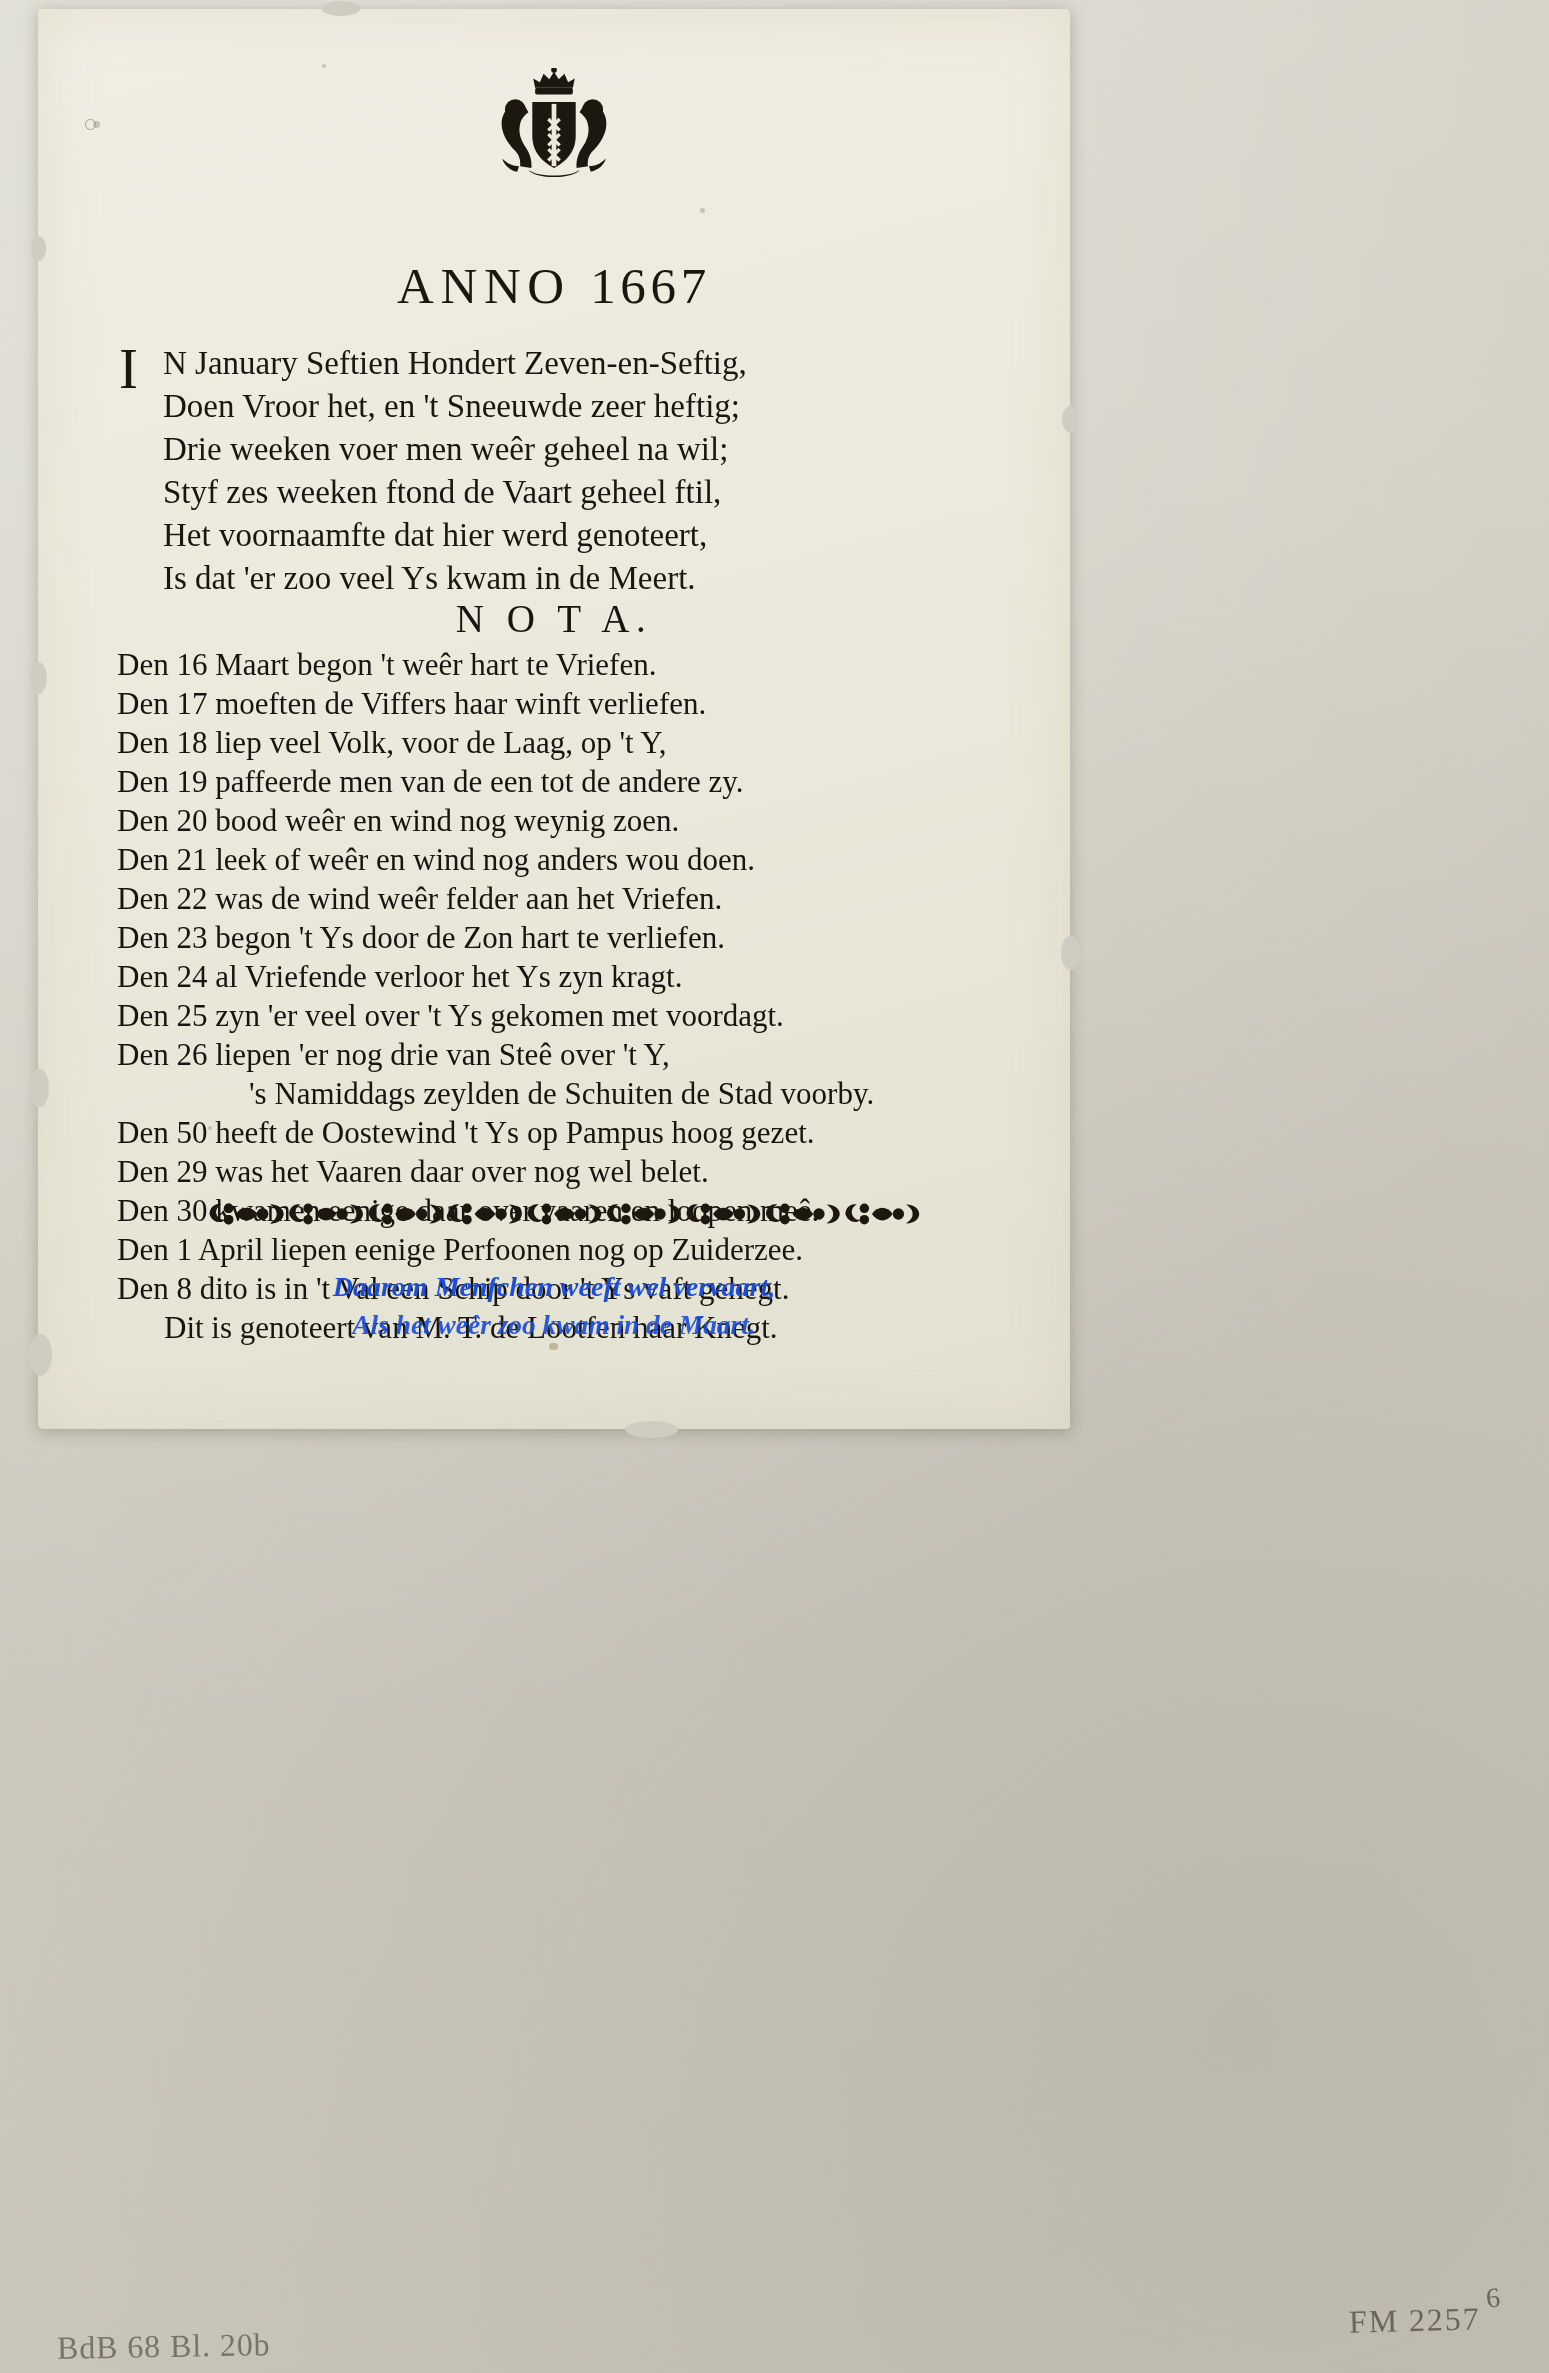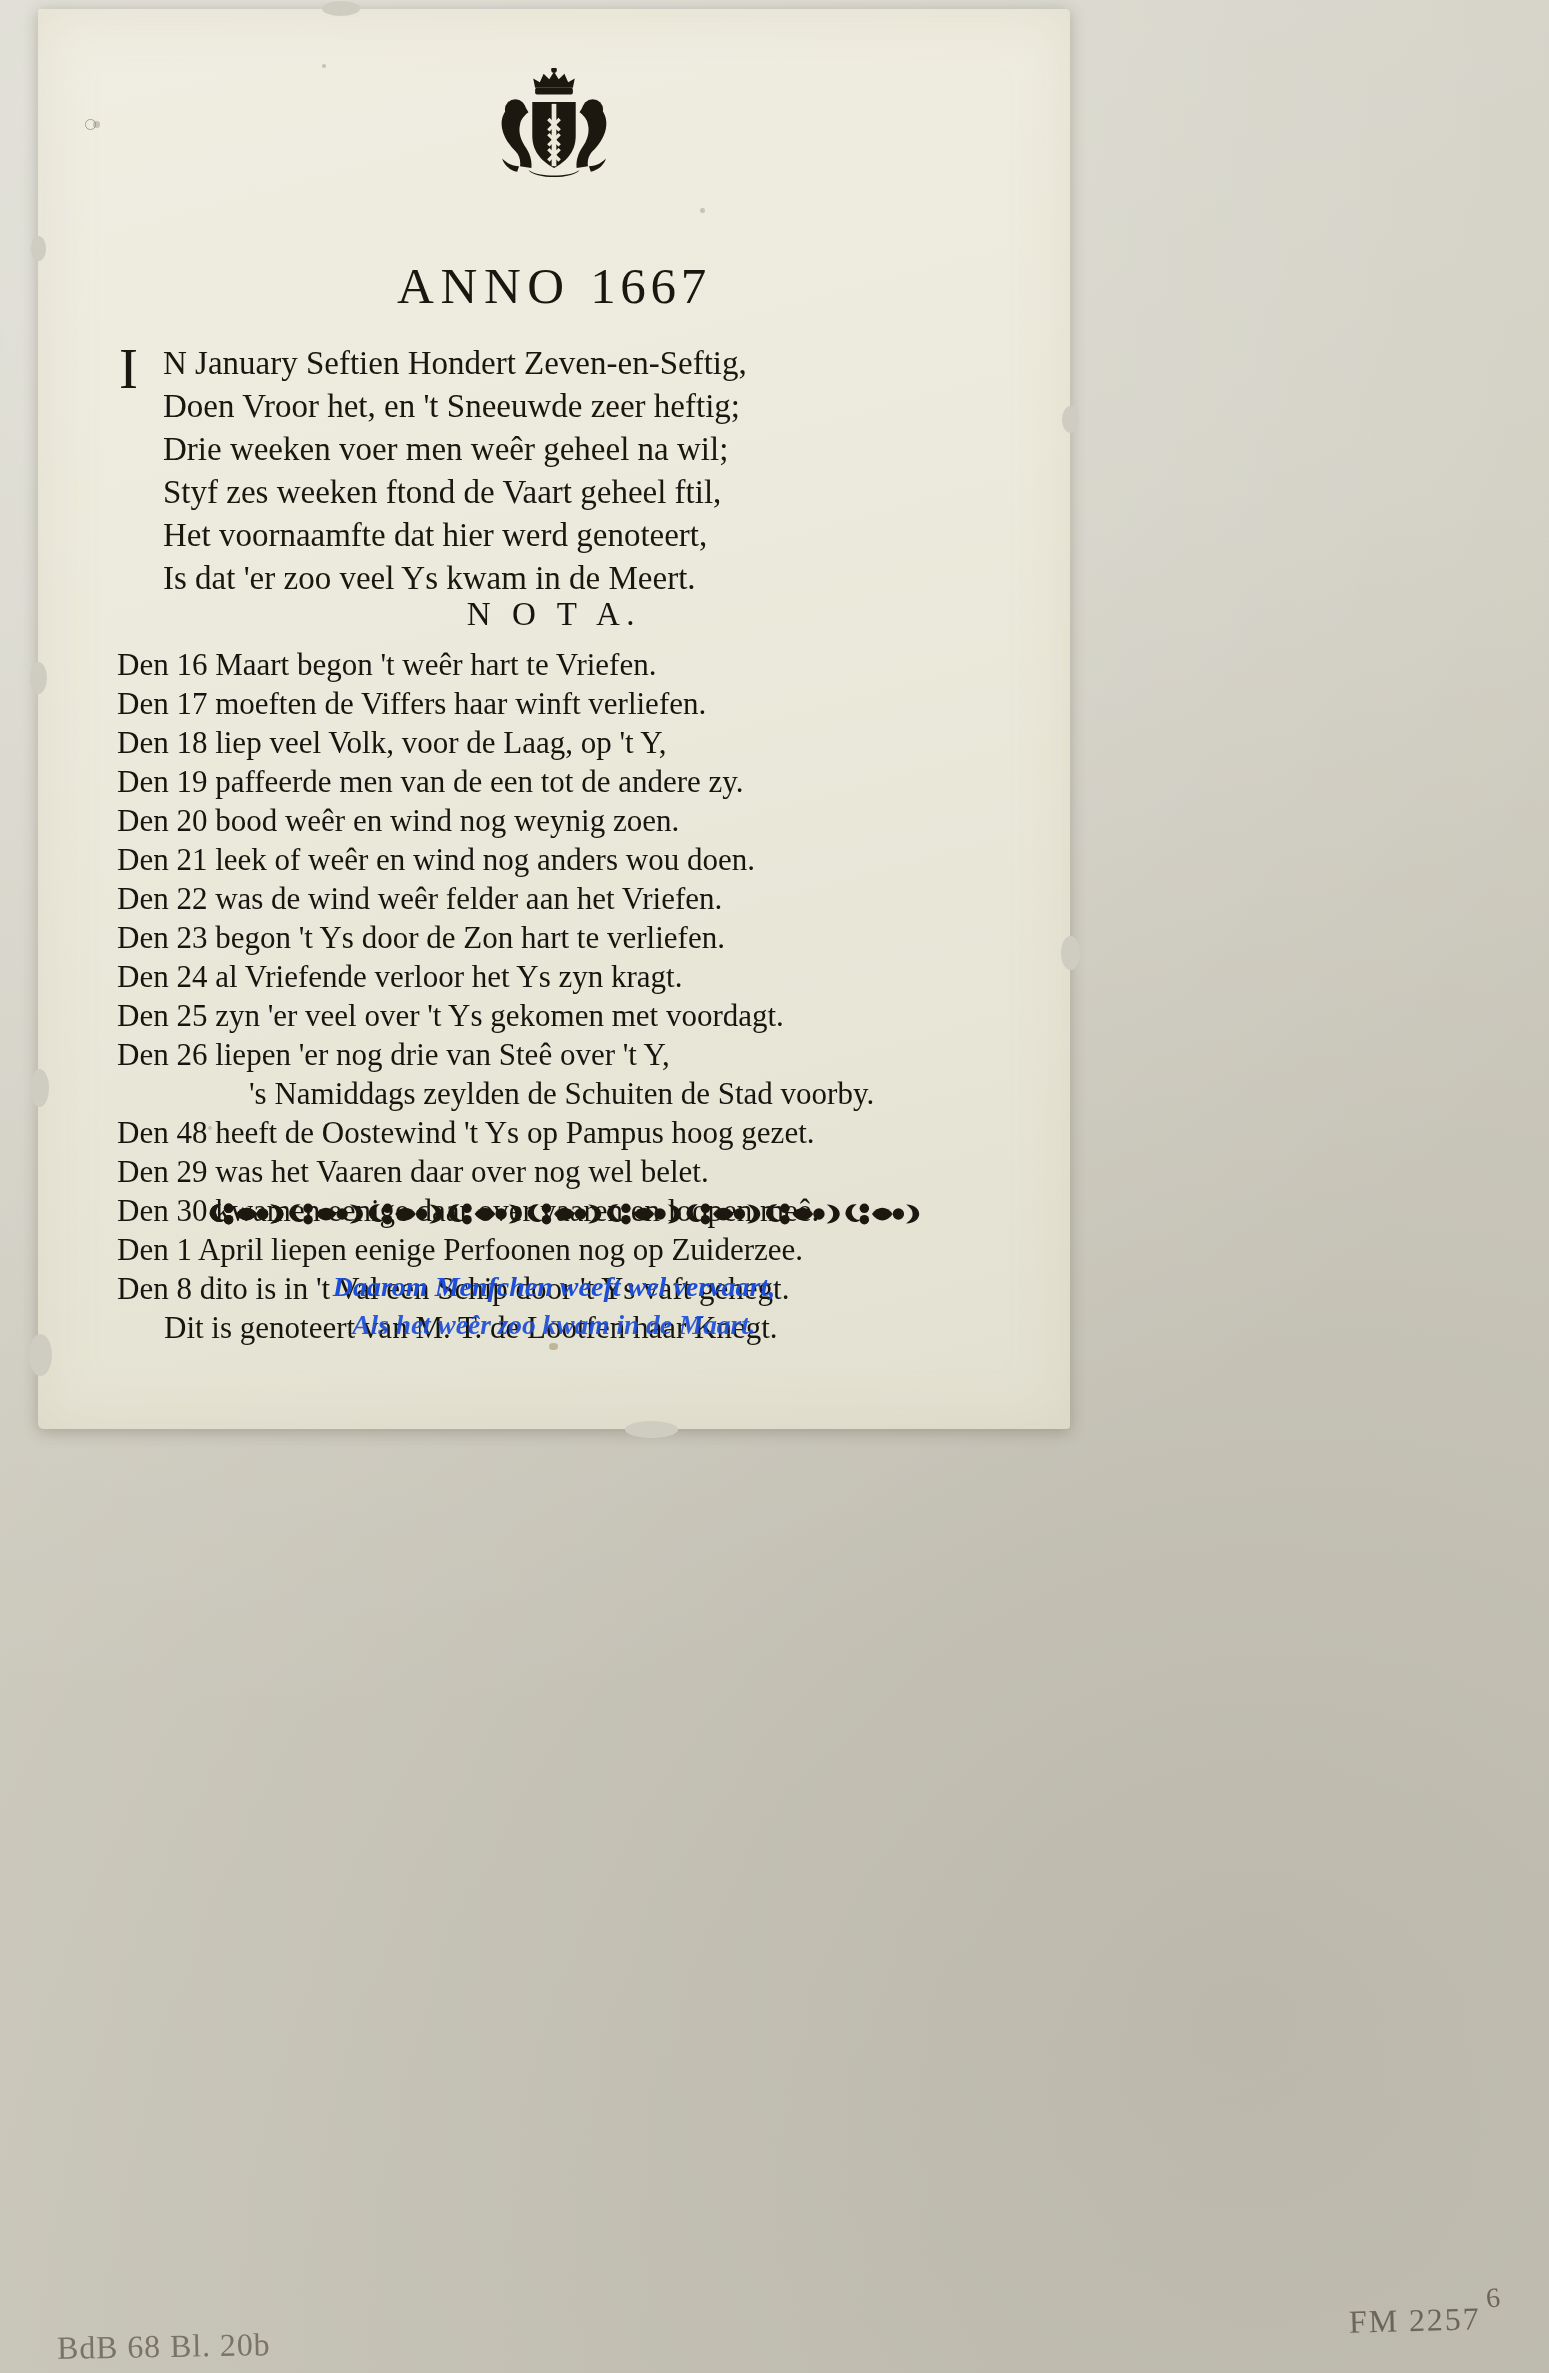--- a/index.html
+++ b/index.html
@@ -99,21 +99,21 @@
     font-size: 57px;
     line-height: 49px;
     margin: 1.9px 1.9px 0 0;
     font-weight: 400;
   }
   #nota-head {
     position: absolute;
     top: 587px;
     width: 100%;
     text-align: center;
-    font-size: 33px;
+    font-size: 39px;
     letter-spacing: 6.6px;
   }
   #nota-list {
     position: absolute;
     top: 636px;
     left: 79px;
     right: 42px;
     font-size: 31px;
     line-height: 39px;
   }
@@ -266,21 +266,21 @@
         <div class="item">Den 18 liep veel Volk, voor de Laag, op 't Y,</div>
         <div class="item">Den 19 paffeerde men van de een tot de andere zy.</div>
         <div class="item">Den 20 bood weêr en wind nog weynig zoen.</div>
         <div class="item">Den 21 leek of weêr en wind nog anders wou doen.</div>
         <div class="item">Den 22 was de wind weêr felder aan het Vriefen.</div>
         <div class="item">Den 23 begon 't Ys door de Zon hart te verliefen.</div>
         <div class="item">Den 24 al Vriefende verloor het Ys zyn kragt.</div>
         <div class="item">Den 25 zyn 'er veel over 't Ys gekomen met voordagt.</div>
         <div class="item">Den 26 liepen 'er nog drie van Steê over 't Y,</div>
         <div class="item indent">'s Namiddags zeylden de Schuiten de Stad voorby.</div>
-        <div class="item">Den 48 heeft de Oostewind 't Ys op Pampus hoog gezet.</div>
+        <div class="item">Den 50 heeft de Oostewind 't Ys op Pampus hoog gezet.</div>
         <div class="item">Den 29 was het Vaaren daar over nog wel belet.</div>
         <div class="item">Den 30 kwamen eenige daar over vaaren en loopen meê.</div>
         <div class="item">Den  1 April liepen eenige Perfoonen nog op Zuiderzee.</div>
         <div class="item">Den  8 dito is in 't Val een Schip door 't Ys vaft gehegt.</div>
         <div class="item center-ish">Dit is genoteert van M. T. de Lootfen haar Knegt.</div>
       </div>
 
       <div id="ornament">
         <svg viewBox="0 0 760 36" width="719" height="34" preserveAspectRatio="none" aria-hidden="true">
           <g fill="#1c1810">

